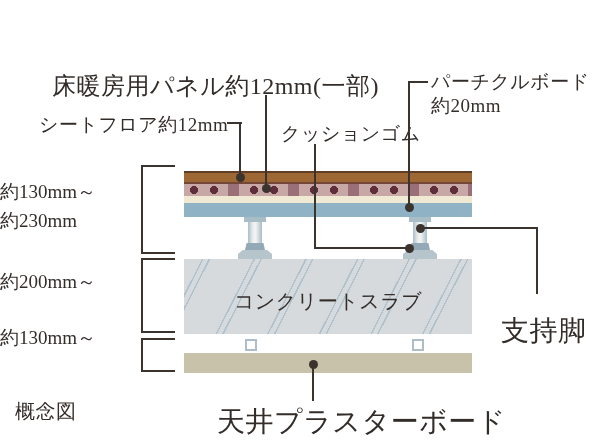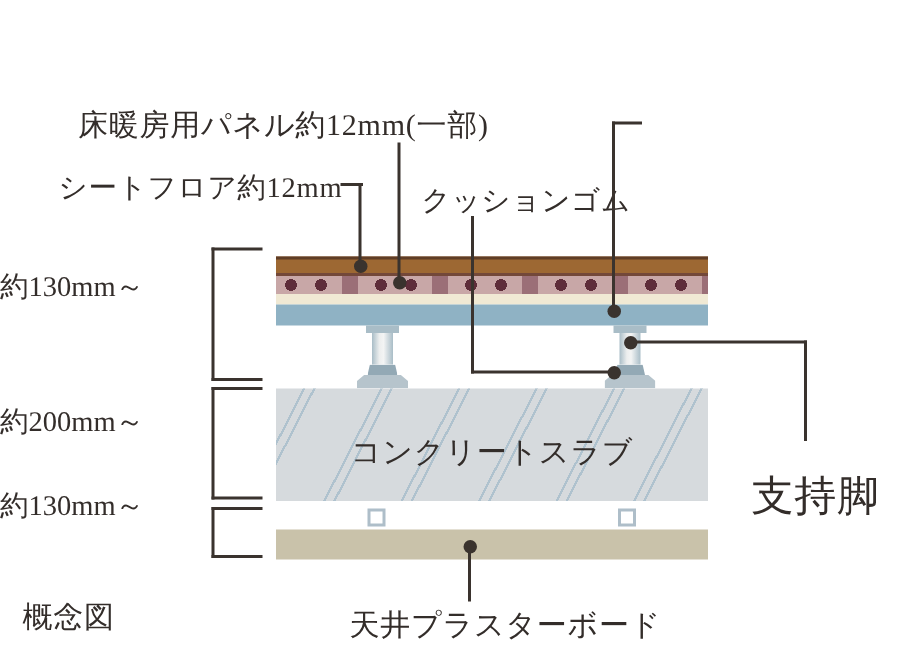--- a/index.html
+++ b/index.html
@@ -48,42 +48,47 @@
   }
   #slab-label{position:absolute;left:184px;width:288px;top:288px;text-align:center;font-size:20px;}
   .hanger{position:absolute;top:339px;width:12px;height:12px;background:#fff;
     border:2px solid var(--hanger,#aebec9);box-sizing:border-box;}
   #ceiling-plasterboard{position:absolute;left:184px;top:353px;width:288px;height:20px;
     background:var(--board-tan,#c9c2aa);}
   .dim{position:absolute;left:0;width:135px;text-align:left;font-size:19px;}
   #dim-1{top:177px;line-height:29px;}
   #dim-2{top:270px;line-height:24px;}
   #dim-3{top:326px;line-height:23px;}
-  #label-heating-panel{left:52px;top:70px;font-size:20px;}
+  #label-heating-panel{left:52px;top:70px;font-size:24px;}
   #label-sheet-floor{left:39px;top:112px;font-size:19px;}
   #label-cushion-rubber{left:281px;top:121px;font-size:19px;}
   #label-particle-board{left:431px;top:70px;font-size:19px;line-height:24px;}
   #label-support-leg{left:501px;top:312px;font-size:28px;}
-  #label-ceiling-board{left:233px;top:403px;font-size:20px;}
+  #label-ceiling-board{left:217px;top:403px;font-size:28px;}
   #caption{left:15px;top:398px;font-size:20px;}
 </style>
 </head>
 <body>
 
 <div class="canvas">
 
   <div class="lbl" id="label-heating-panel">床暖房用パネル約12mm(一部)</div>
   <div class="lbl" id="label-sheet-floor">シートフロア約12mm</div>
   <div class="lbl" id="label-cushion-rubber">クッションゴム</div>
+  <div class="lbl" id="label-particle-board">
+    <div>パーチクルボード</div>
+    <div>約20mm</div>
+  </div>
   <div class="lbl" id="label-support-leg">支持脚</div>
   <div class="lbl" id="label-ceiling-board">天井プラスターボード</div>
   <div class="lbl" id="caption">概念図</div>
 
   <div class="dim" id="dim-1">
     <div>約130mm～</div>
+    <div>約230mm</div>
   </div>
   <div class="dim" id="dim-2">
     <div>約200mm～</div>
   </div>
   <div class="dim" id="dim-3">
     <div>約130mm～</div>
   </div>
 
   <div class="bracket" style="left:141px;top:165px;height:89px;"></div>
   <div class="bracket" style="left:141px;top:258px;height:75px;"></div>

